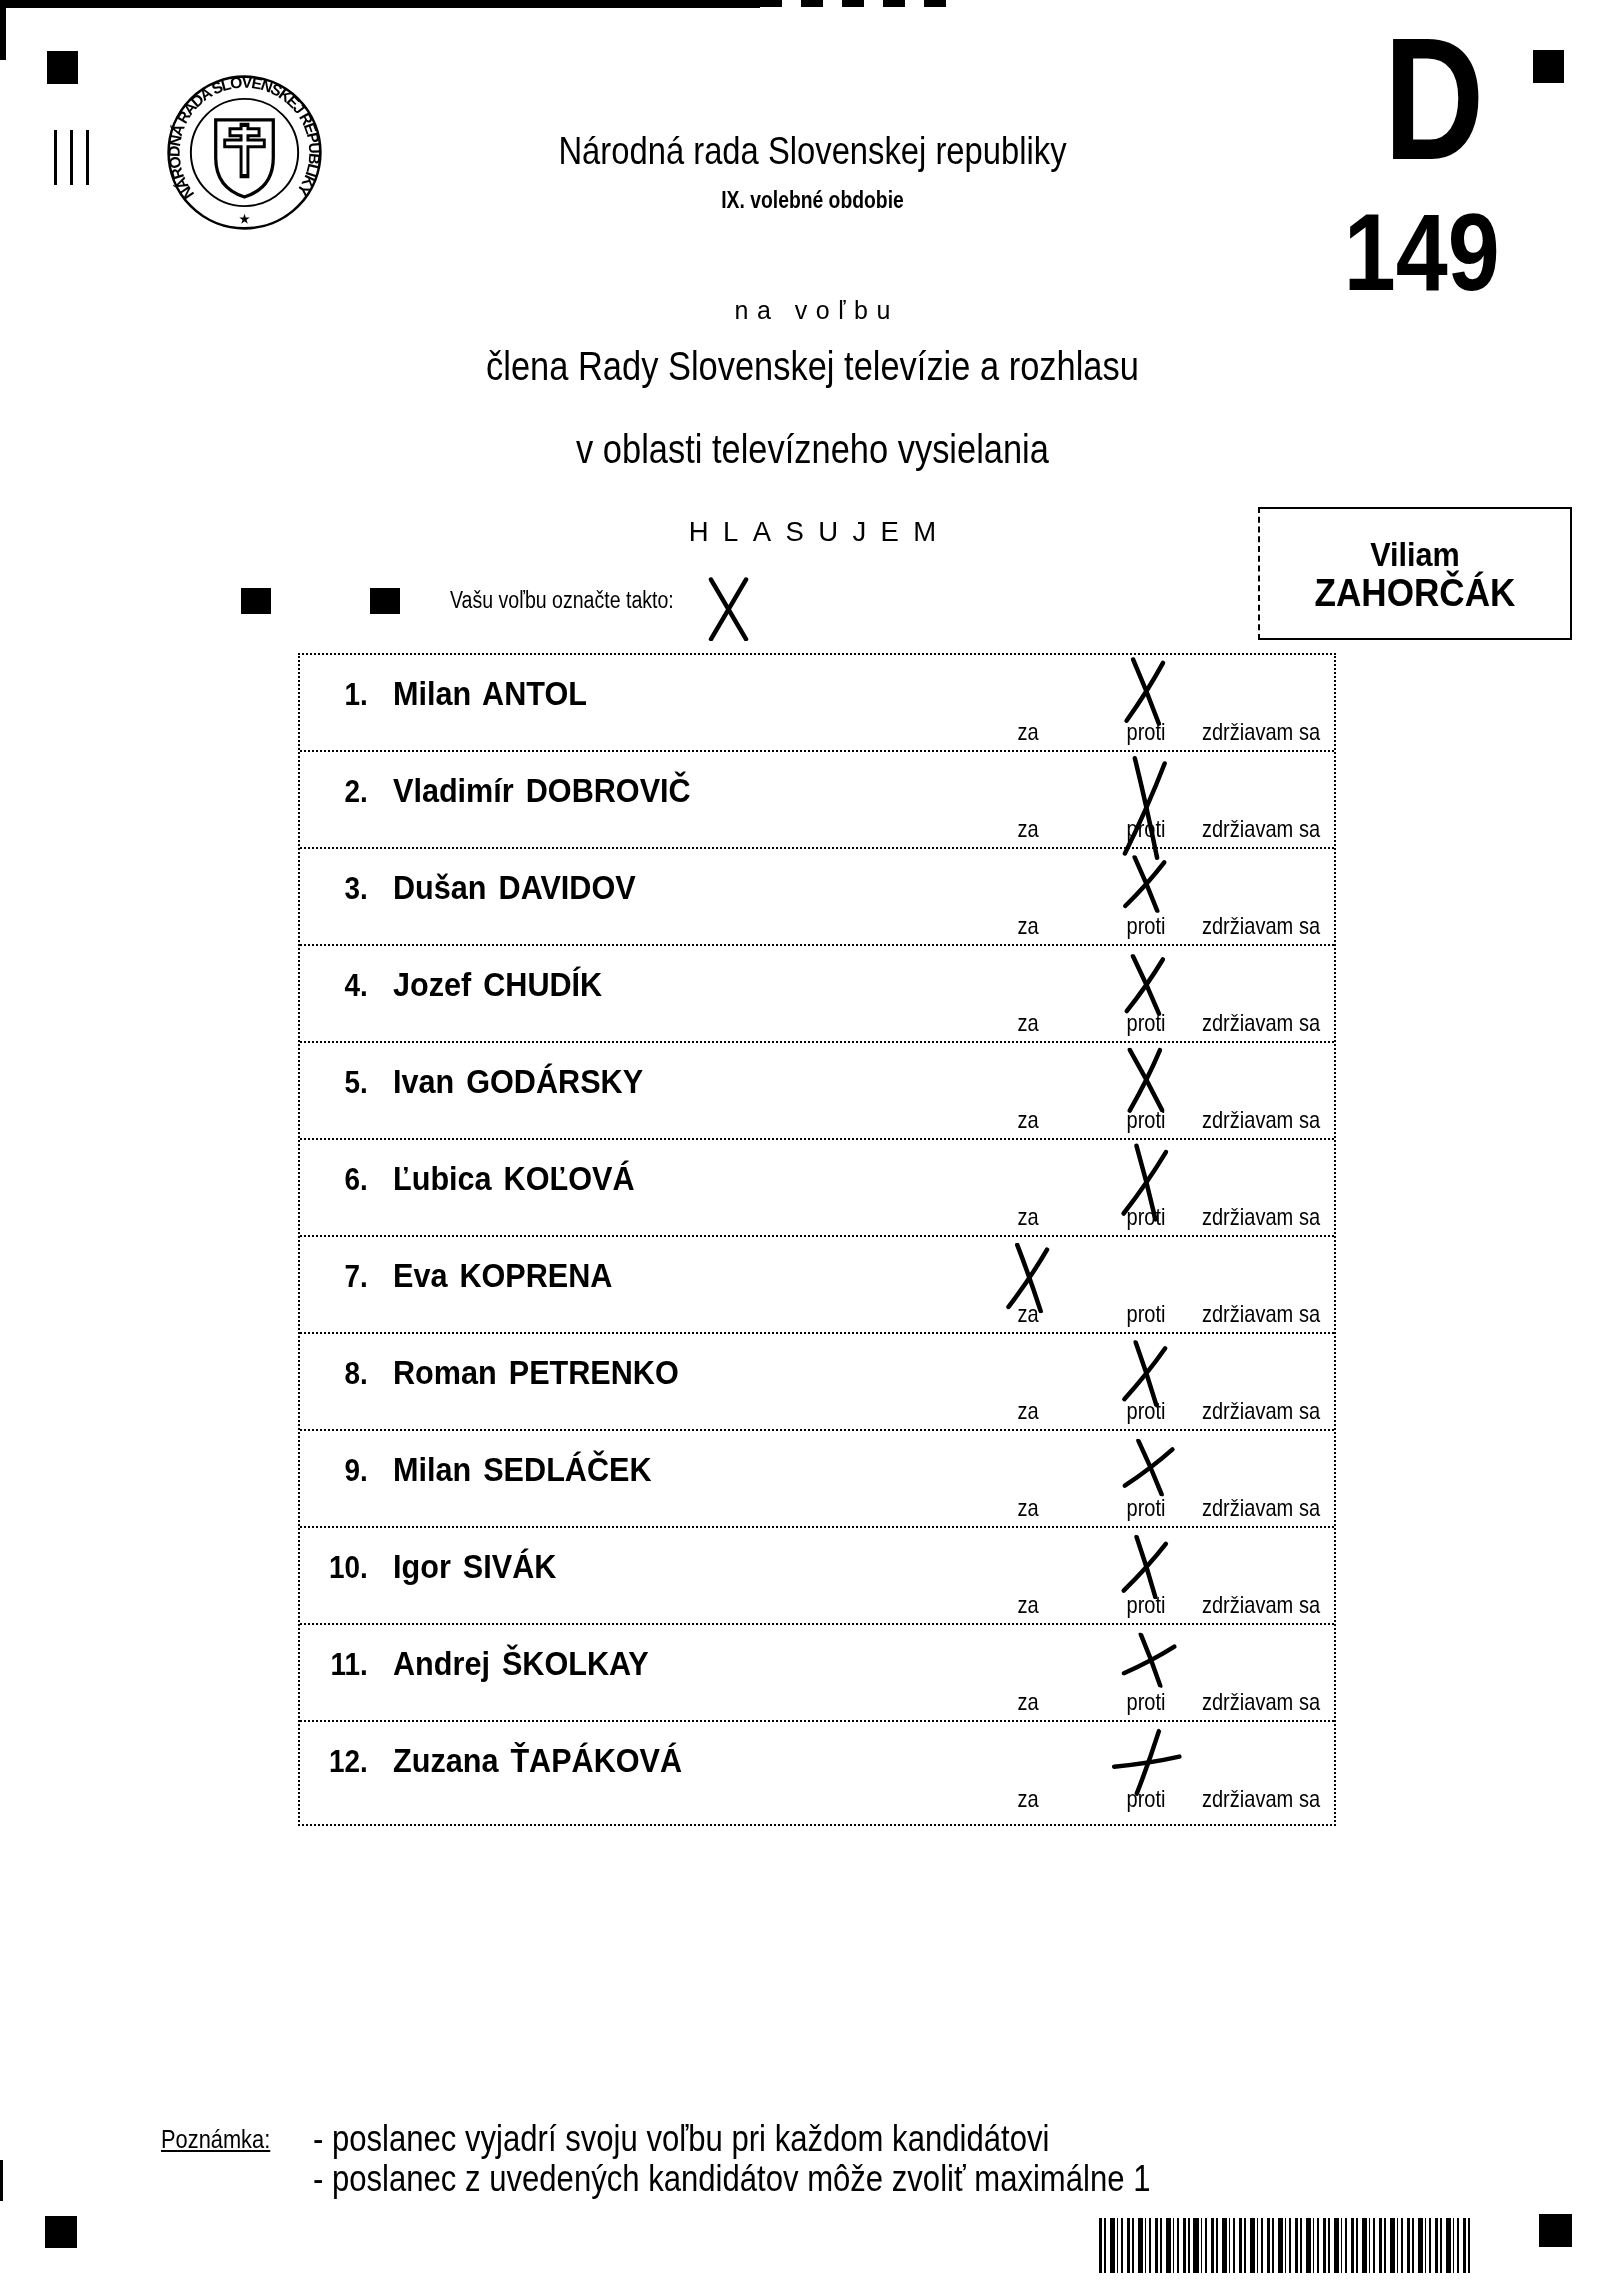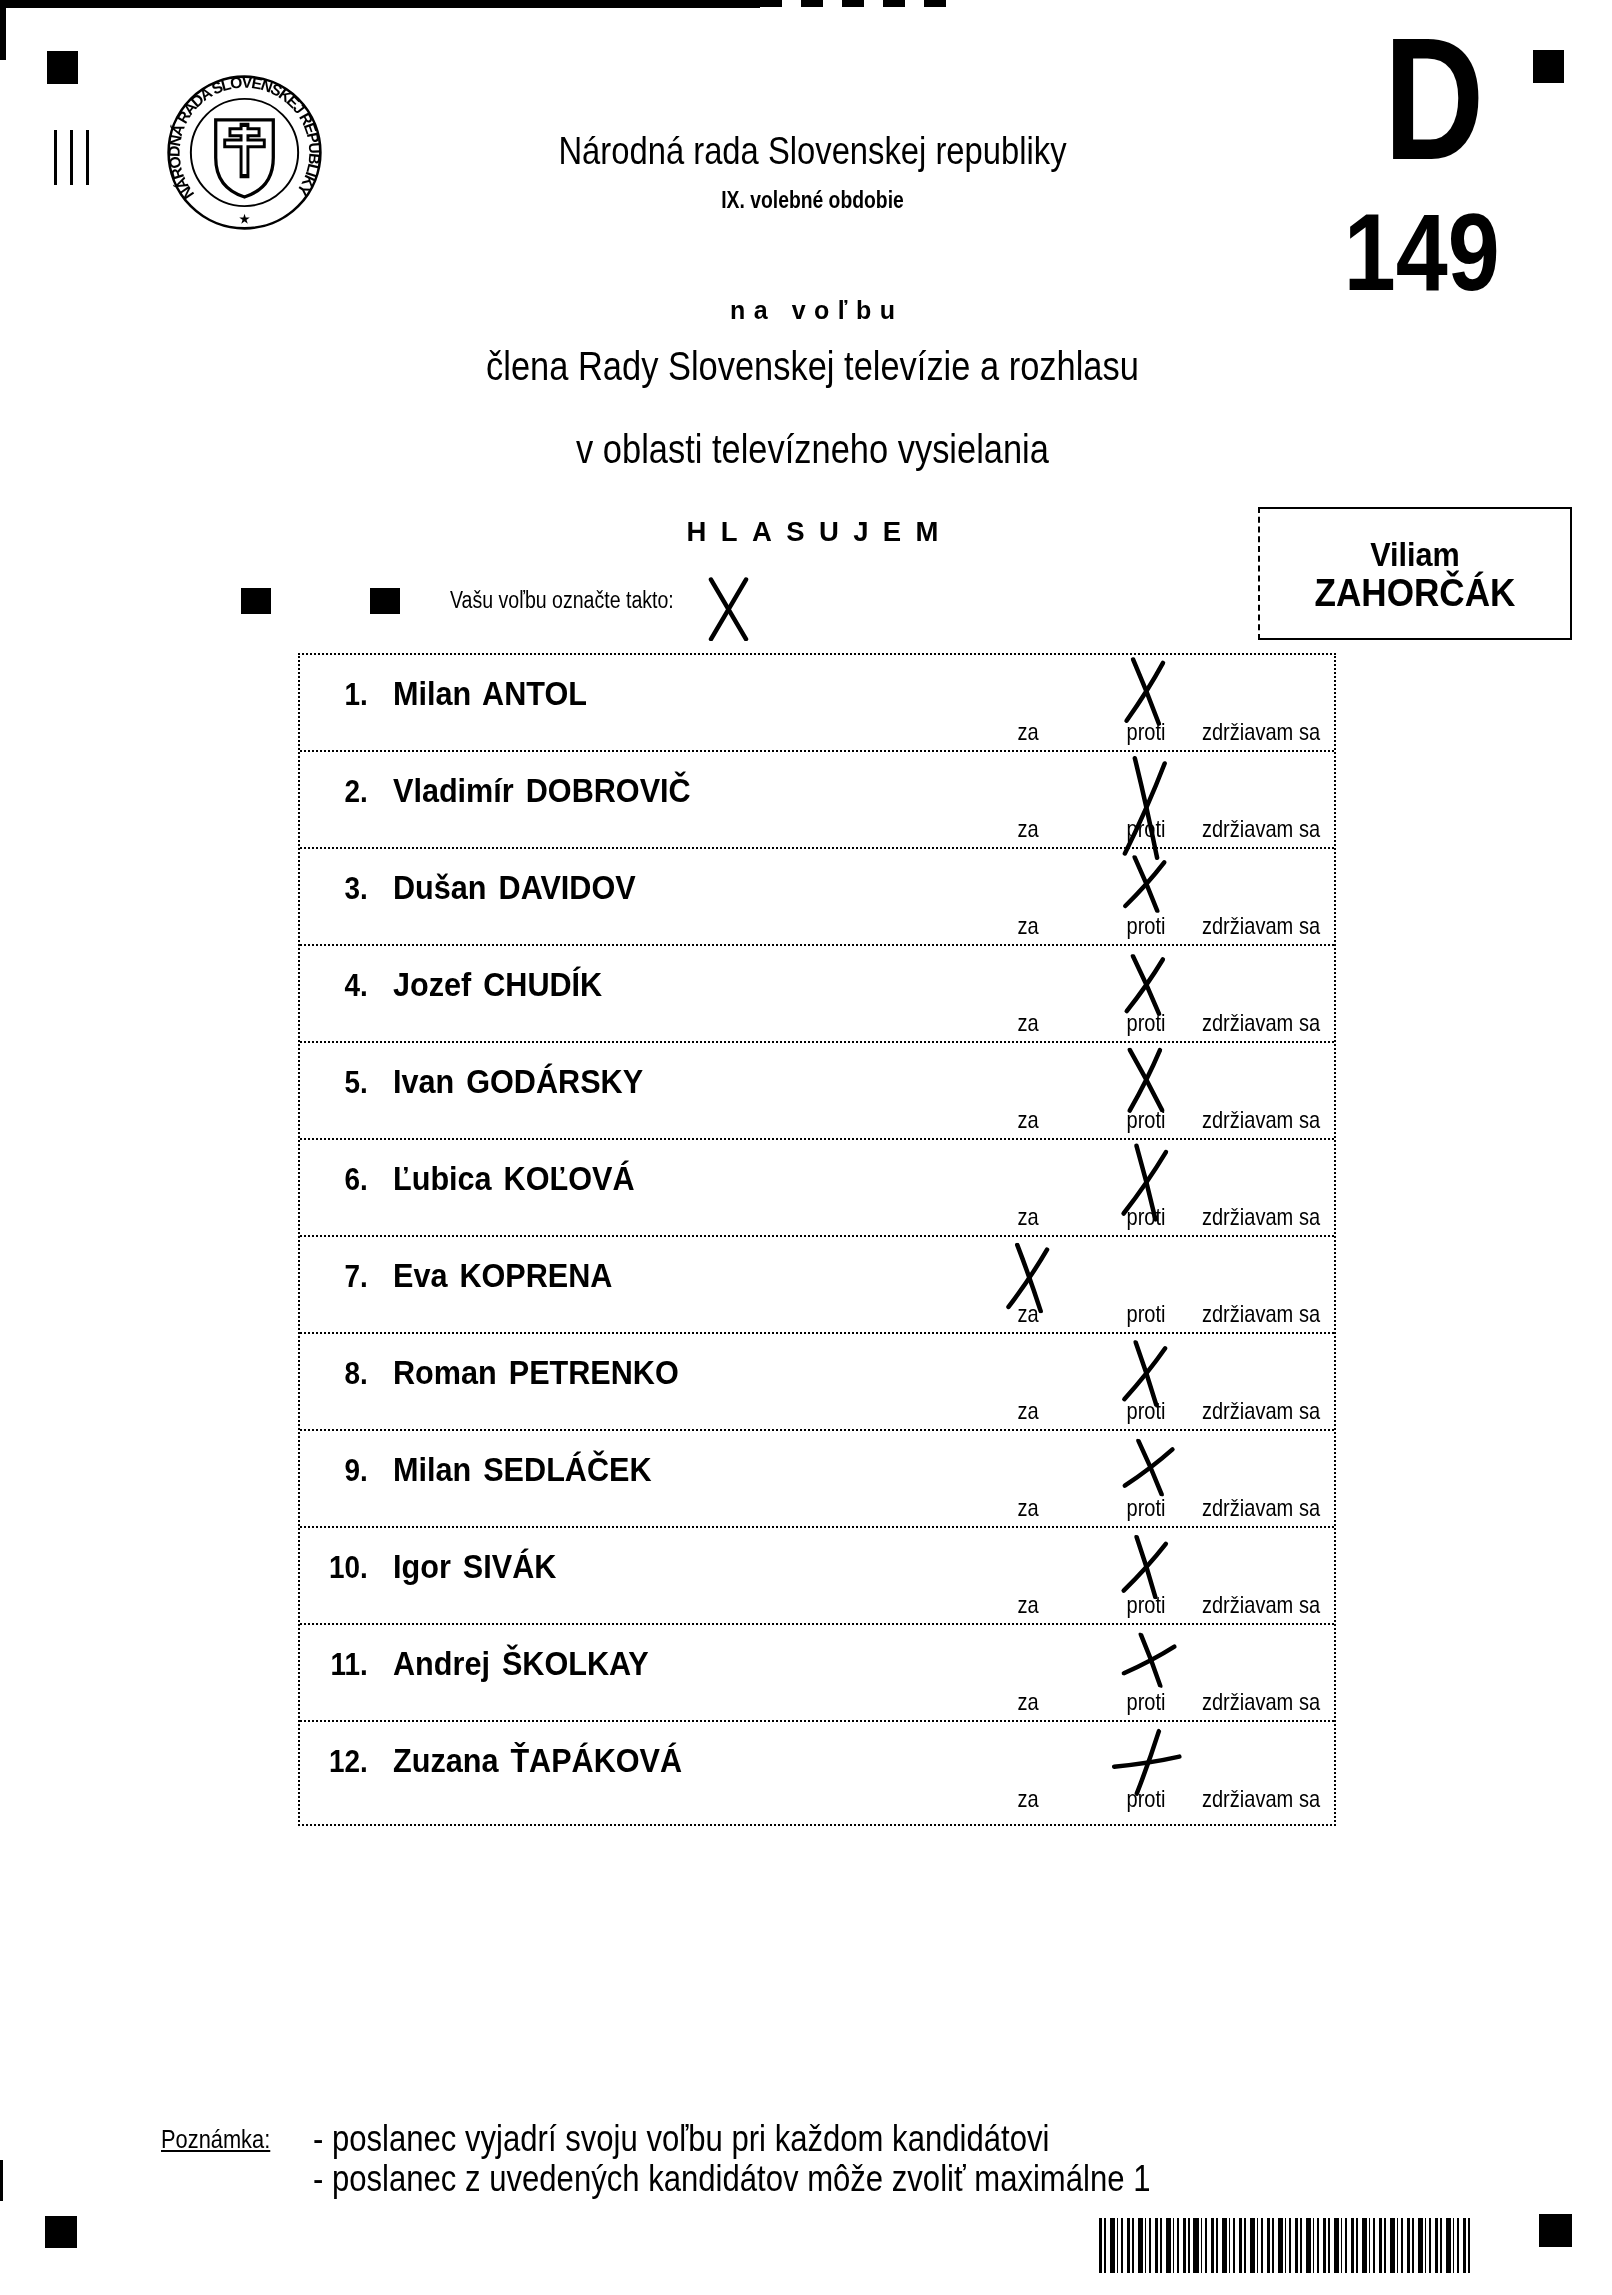--- a/index.html
+++ b/index.html
@@ -15,24 +15,24 @@
   
   .seal{position:absolute;left:166px;top:74px;}
   .seal text{font-family:"Liberation Sans",sans-serif;font-weight:bold;}
   
   .hdr{position:absolute;left:275px;top:0;width:1075px;height:590px;text-align:center;}
   .hl{position:absolute;left:0;width:100%;white-space:nowrap;line-height:1;}
   .narrow{transform:scaleX(.84);}
   .h-org{top:131px;font-size:39px;}
   .h-period{top:189px;font-size:23px;font-weight:bold;transform:scaleX(.84);}
   .h-title{top:237px;font-size:31px;font-weight:bold;letter-spacing:9.2px;text-indent:9.2px;}
-  .h-navolbu{top:298px;font-size:25px;font-weight:bold;letter-spacing:8.5px;text-indent:8.5px;}
+  .h-navolbu{top:298px;font-size:25px;font-weight:normal;letter-spacing:8.5px;text-indent:8.5px;}
   .h-line1{top:346px;font-size:41px;}
   .h-line2{top:429px;font-size:41px;}
-  .h-hlasujem{top:518px;font-size:27.5px;font-weight:bold;letter-spacing:14.4px;text-indent:14.4px;}
+  .h-hlasujem{top:518px;font-size:27.5px;font-weight:normal;letter-spacing:14.4px;text-indent:14.4px;}
   
   .ballot-letter{position:absolute;left:1349px;top:11.8px;width:170px;text-align:center;
     font-size:174px;font-weight:bold;line-height:1;transform:scaleX(.8);}
   .ballot-number{position:absolute;left:1331px;top:197px;width:170px;text-align:center;
     font-size:110px;font-weight:bold;line-height:1;transform:scaleX(.85);}
   
   .inst-sq1{left:241px;top:588px;width:30px;height:26px;}
   .inst-sq2{left:370px;top:588px;width:30px;height:26px;}
   .inst-text{position:absolute;left:450px;top:587px;font-size:23px;line-height:1.2;
     transform:scaleX(.85);transform-origin:0 50%;white-space:nowrap;}

